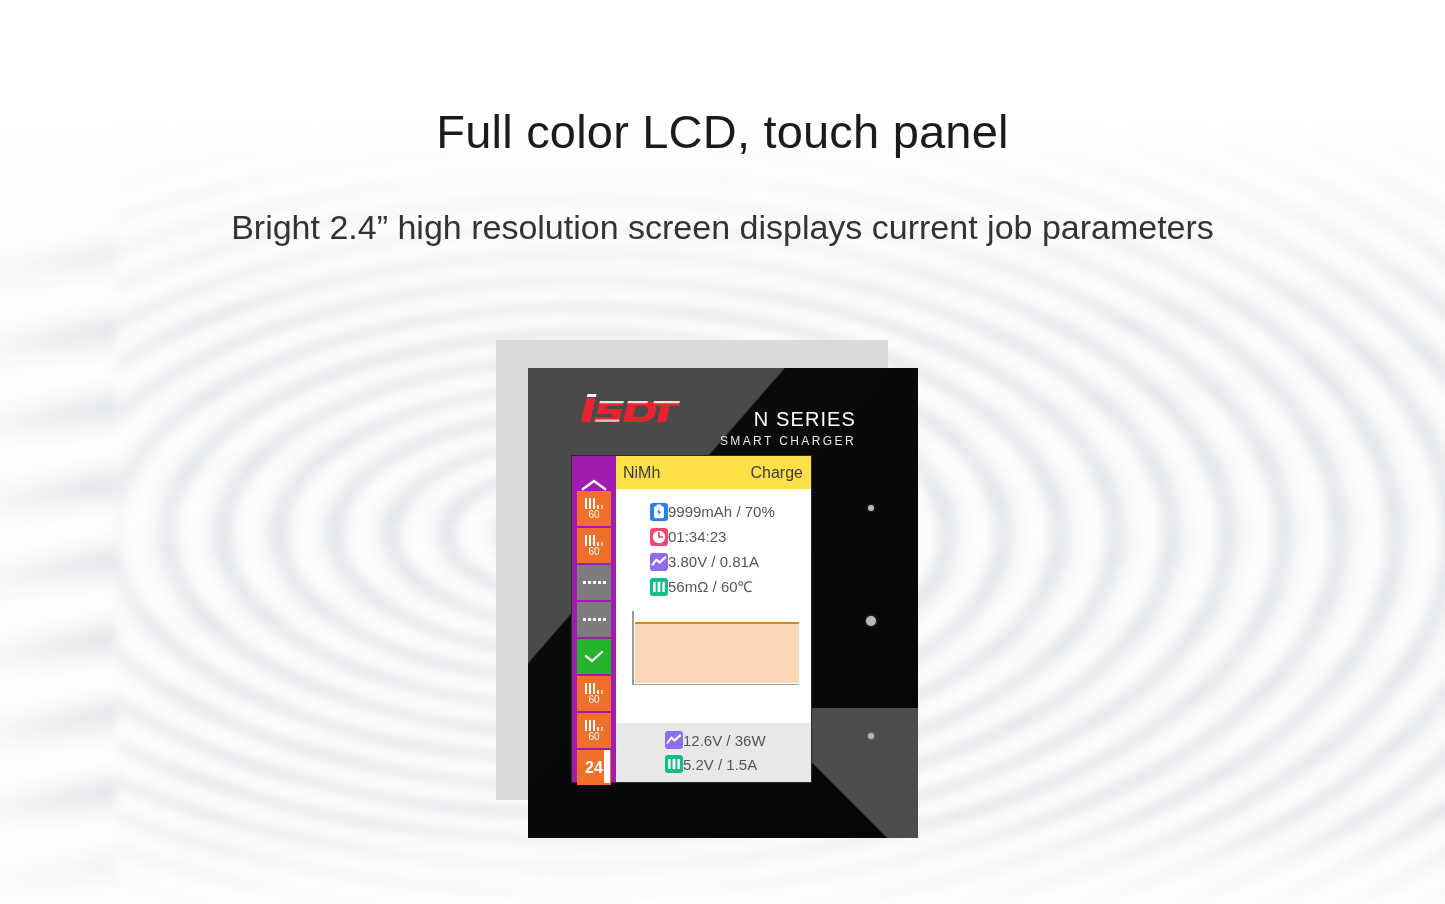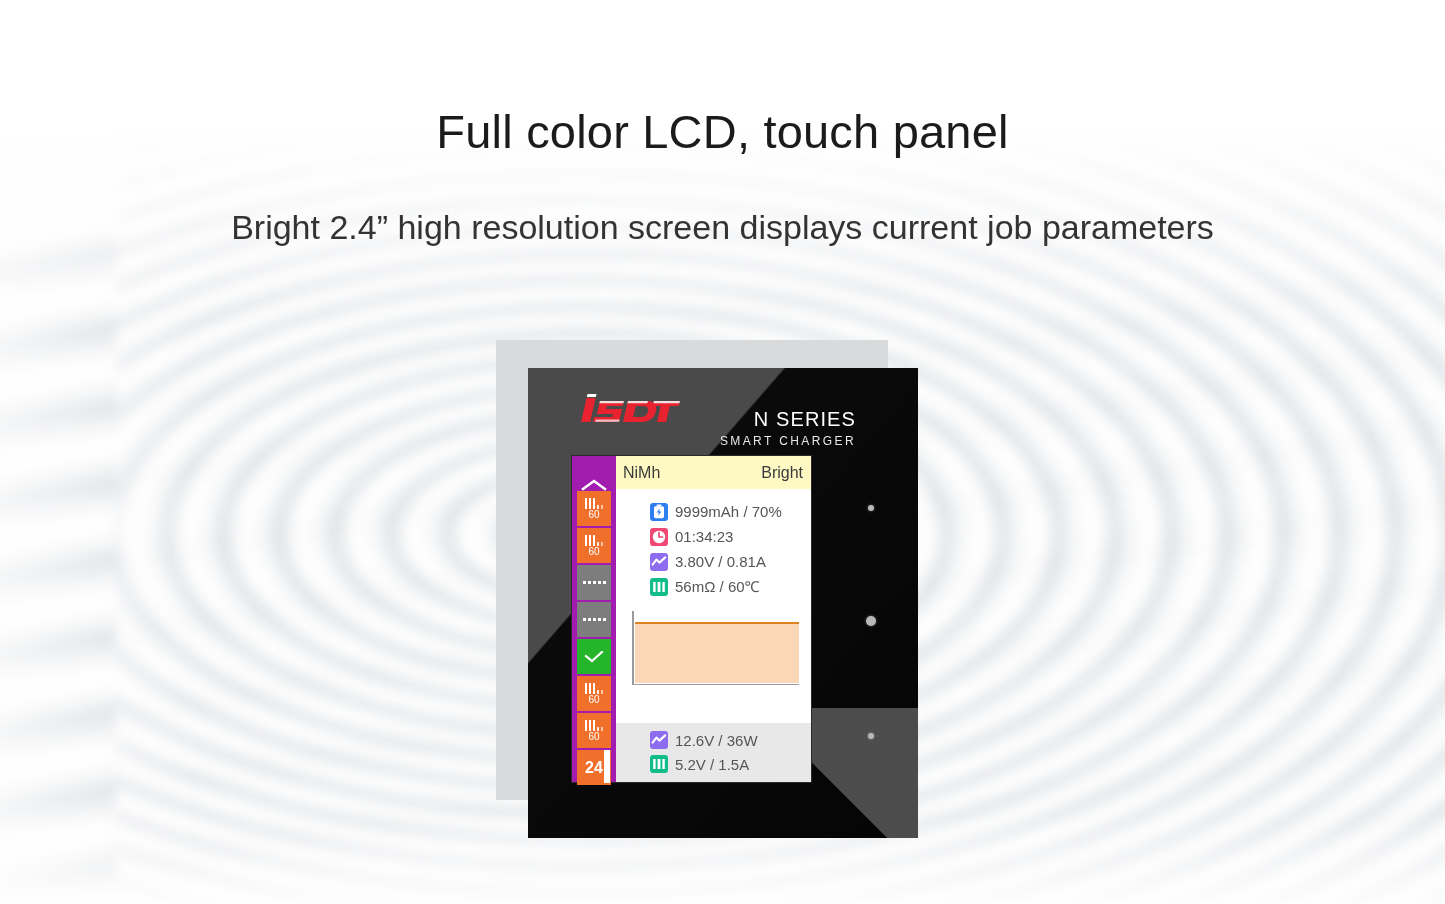--- a/index.html
+++ b/index.html
@@ -258,21 +258,21 @@
   
   .screen {
     flex: 1;
     display: flex;
     flex-direction: column;
     background: #ffffff;
     min-width: 0;
   }
   .scr-header {
     height: 33px;
-    background: #fef9c3;
+    background: #fde047;
     display: flex;
     align-items: center;
     justify-content: space-between;
     padding: 0 8px 0 7px;
   }
   .scr-header .h-left,
   .scr-header .h-right {
     font-size: 16px;
     color: #3b3b3b;
     font-weight: 400;
@@ -282,21 +282,20 @@
   .scr-body {
     flex: 1;
     background: #ffffff;
     padding: 10px 8px 4px 8px;
     display: flex;
     flex-direction: column;
   }
   .row {
     display: flex;
     align-items: center;
-    gap: 7px;
     height: 25px;
     padding-left: 26px;
   }
   .row .rtext {
     font-size: 15px;
     color: #555555;
     line-height: 1;
     white-space: nowrap;
   }
   .ic {
@@ -337,21 +336,21 @@
     left: 3px; right: 0;
     bottom: 61px;
     height: 2.5px;
     background: #e0811f;
   }
 
   .scr-footer {
     background: #e8e8e8;
     padding: 5px 8px 6px 8px;
   }
-  .scr-footer .row { height: 24px; }
+  .scr-footer .row { height: 24px; margin-left: 15px; }
 
   
   .dot {
     position: absolute;
     border-radius: 50%;
     background: #b9b9b9;
     box-shadow: 0 0 3px rgba(255,255,255,.35);
   }
   .dot.d1 { right: 44px; top: 137px;  width: 6px;  height: 6px;  }
   .dot.d2 { right: 42px; top: 248px;  width: 10px; height: 10px; }
@@ -491,21 +490,21 @@
             <span class="bignum">24</span>
             <span class="rail-scroll"></span>
           </div>
 
         </div>
 
         <div class="screen">
 
           <div class="scr-header">
             <span class="h-left">NiMh</span>
-            <span class="h-right">Bright</span>
+            <span class="h-right">Charge</span>
           </div>
 
           <div class="scr-body">
 
             <div class="row">
               <span class="ic blue">
                 <svg viewBox="0 0 18 18" width="18" height="18" aria-hidden="true">
                   <rect x="4" y="3.2" width="10" height="12" rx="1.6" fill="#ffffff"></rect>
                   <rect x="6.6" y="1.6" width="4.8" height="1.8" rx=".7" fill="#ffffff"></rect>
                   <path d="M9.8 5.4 L6.6 9.6 h2.3 l-0.8 3.4 L11.4 8.6 H9.1 z" fill="#2f7ef0"></path>

